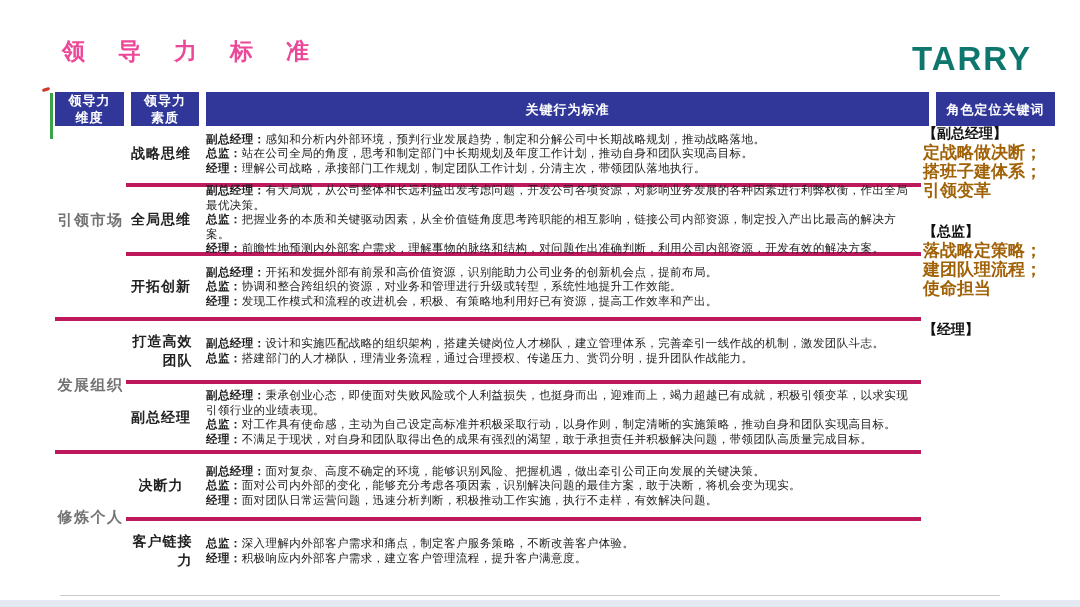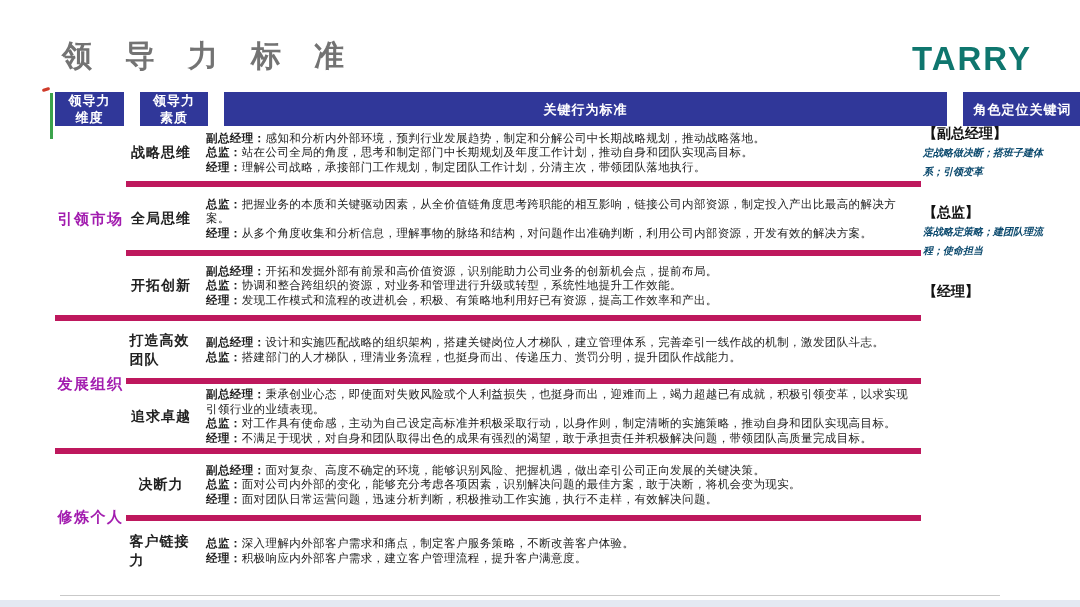--- a/index.html
+++ b/index.html
@@ -1,53 +1,53 @@
 <!DOCTYPE html>
 <html><head>
 <meta charset="utf-8">
 <style>
   html,body{margin:0;padding:0;}
   body{width:1080px;height:607px;background:#ffffff;overflow:hidden;
        font-family:"Liberation Sans","DejaVu Sans",sans-serif;}
   .page{position:relative;width:1080px;height:607px;background:#fff;}
 
   
-  .page-title{position:absolute;left:62px;top:36px;font-size:30px;font-weight:bold;
-      color:#737373;letter-spacing:33px;white-space:nowrap;}
+  .page-title{position:absolute;left:62px;top:36px;font-size:23px;font-weight:bold;
+      color:#ec4899;letter-spacing:33px;white-space:nowrap;}
   .logo{position:absolute;right:48px;top:40px;font-size:33px;font-weight:800;
       color:#0f766e;letter-spacing:2px;}
 
   
   .tbl{position:absolute;left:55px;top:92px;width:988px;}
   .thead{position:relative;display:grid;grid-template-columns:69px 68px 723px 119px;
-      column-gap:16px;height:32px;}
+      column-gap:7px;height:32px;}
   .hcell{background:#303799;color:#fff;font-weight:bold;font-size:13px;
       display:flex;flex-direction:column;align-items:center;justify-content:center;
       line-height:17px;letter-spacing:1px;text-align:center;}
   .green-bar{position:absolute;left:-5px;top:1px;width:3px;height:46px;background:#3ba34c;}
   .red-mark{position:absolute;left:-13px;top:-4px;width:8px;height:3px;background:#cf3b2a;
       border-radius:2px;transform:rotate(-18deg);}
 
   .tbody{display:grid;grid-template-columns:71px 70px 725px 122px;
       grid-template-rows:63px 69px 65px 63px 70px 67px 59px;}
   .cell{min-width:0;}
-  .bb{border-bottom:6px solid #be185d;}
+  .bb{border-bottom:4px solid #be185d;}
   .dim{display:flex;align-items:center;justify-content:center;font-size:15px;font-weight:bold;
-      color:#a21caf;letter-spacing:1.5px;white-space:nowrap;}
-  .qual{display:flex;align-items:center;justify-content:center;text-align:left;}
+      color:#737373;letter-spacing:1.5px;white-space:nowrap;}
+  .qual{display:flex;align-items:center;justify-content:center;text-align:right;}
   .qual span{display:inline-block;max-width:63px;font-size:14px;font-weight:bold;color:#222;
       letter-spacing:1px;line-height:19px;}
   .std{display:flex;flex-direction:column;justify-content:center;padding:2px 4px 2px 10px;}
   .std p{margin:0;font-size:11.5px;line-height:14.5px;letter-spacing:0.4px;color:#1c1c1c;}
   .role{font-weight:bold;}
 
   .kwcell{grid-area:1/4/8/5;display:flex;flex-direction:column;justify-content:flex-start;
       gap:22px;padding-left:2px;}
   .kwblock .kwtitle{font-size:14px;font-weight:bold;color:#111;line-height:19px;}
-  .kwblock .kwtext{font-size:10px;font-weight:bold;color:#0c4a6e;line-height:19px;font-style:italic;}
+  .kwblock .kwtext{font-size:17px;font-weight:bold;color:#a16207;line-height:19px;}
 
   .bottom-line{position:absolute;left:60px;top:595px;width:940px;height:1px;background:#c9c9c9;}
   .bottom-strip{position:absolute;left:0;bottom:0;width:1080px;height:7px;background:#e4e9f2;}
 </style>
 </head>
 <body>
 
 <div class="page">
 
   <div class="page-title">领导力标准</div>
@@ -86,43 +86,44 @@
       <div class="cell std bb" style="grid-area:1/3/2/4">
         <p><span class="role">副总经理：</span><span>感知和分析内外部环境，预判行业发展趋势，制定和分解公司中长期战略规划，推动战略落地。</span></p>
         <p><span class="role">总监：</span><span>站在公司全局的角度，思考和制定部门中长期规划及年度工作计划，推动自身和团队实现高目标。</span></p>
         <p><span class="role">经理：</span><span>理解公司战略，承接部门工作规划，制定团队工作计划，分清主次，带领团队落地执行。</span></p>
       </div>
 
       <div class="cell qual bb" style="grid-area:2/2/3/3">
         <span>全局思维</span>
       </div>
       <div class="cell std bb" style="grid-area:2/3/3/4">
+        <p><span class="role">副总经理：</span><span>有大局观，从公司整体和长远利益出发考虑问题，开发公司各项资源，对影响业务发展的各种因素进行利弊权衡，作出全局最优决策。</span></p>
         <p><span class="role">总监：</span><span>把握业务的本质和关键驱动因素，从全价值链角度思考跨职能的相互影响，链接公司内部资源，制定投入产出比最高的解决方案。</span></p>
-        <p><span class="role">经理：</span><span>从多个角度收集和分析信息，理解事物的脉络和结构，对问题作出准确判断，利用公司内部资源，开发有效的解决方案。</span></p>
+        <p><span class="role">经理：</span><span>前瞻性地预测内外部客户需求，理解事物的脉络和结构，对问题作出准确判断，利用公司内部资源，开发有效的解决方案。</span></p>
       </div>
 
       <div class="cell qual bb" style="grid-area:3/2/4/3">
         <span>开拓创新</span>
       </div>
       <div class="cell std bb" style="grid-area:3/3/4/4">
         <p><span class="role">副总经理：</span><span>开拓和发掘外部有前景和高价值资源，识别能助力公司业务的创新机会点，提前布局。</span></p>
         <p><span class="role">总监：</span><span>协调和整合跨组织的资源，对业务和管理进行升级或转型，系统性地提升工作效能。</span></p>
         <p><span class="role">经理：</span><span>发现工作模式和流程的改进机会，积极、有策略地利用好已有资源，提高工作效率和产出。</span></p>
       </div>
 
       <div class="cell qual bb" style="grid-area:4/2/5/3">
         <span>打造高效团队</span>
       </div>
       <div class="cell std bb" style="grid-area:4/3/5/4">
         <p><span class="role">副总经理：</span><span>设计和实施匹配战略的组织架构，搭建关键岗位人才梯队，建立管理体系，完善牵引一线作战的机制，激发团队斗志。</span></p>
-        <p><span class="role">总监：</span><span>搭建部门的人才梯队，理清业务流程，也挺身而出、传递压力、赏罚分明，提升团队作战能力。</span></p>
+        <p><span class="role">总监：</span><span>搭建部门的人才梯队，理清业务流程，通过合理授权、传递压力、赏罚分明，提升团队作战能力。</span></p>
       </div>
 
       <div class="cell qual bb" style="grid-area:5/2/6/3">
-        <span>追求卓越</span>
+        <span>副总经理</span>
       </div>
       <div class="cell std bb" style="grid-area:5/3/6/4">
         <p><span class="role">副总经理：</span><span>秉承创业心态，即使面对失败风险或个人利益损失，也挺身而出，迎难而上，竭力超越已有成就，积极引领变革，以求实现引领行业的业绩表现。</span></p>
         <p><span class="role">总监：</span><span>对工作具有使命感，主动为自己设定高标准并积极采取行动，以身作则，制定清晰的实施策略，推动自身和团队实现高目标。</span></p>
         <p><span class="role">经理：</span><span>不满足于现状，对自身和团队取得出色的成果有强烈的渴望，敢于承担责任并积极解决问题，带领团队高质量完成目标。</span></p>
       </div>
 
       <div class="cell std bb" style="grid-area:6/3/7/4">
         <p><span class="role">副总经理：</span><span>面对复杂、高度不确定的环境，能够识别风险、把握机遇，做出牵引公司正向发展的关键决策。</span></p>
         <p><span class="role">总监：</span><span>面对公司内外部的变化，能够充分考虑各项因素，识别解决问题的最佳方案，敢于决断，将机会变为现实。</span></p>

